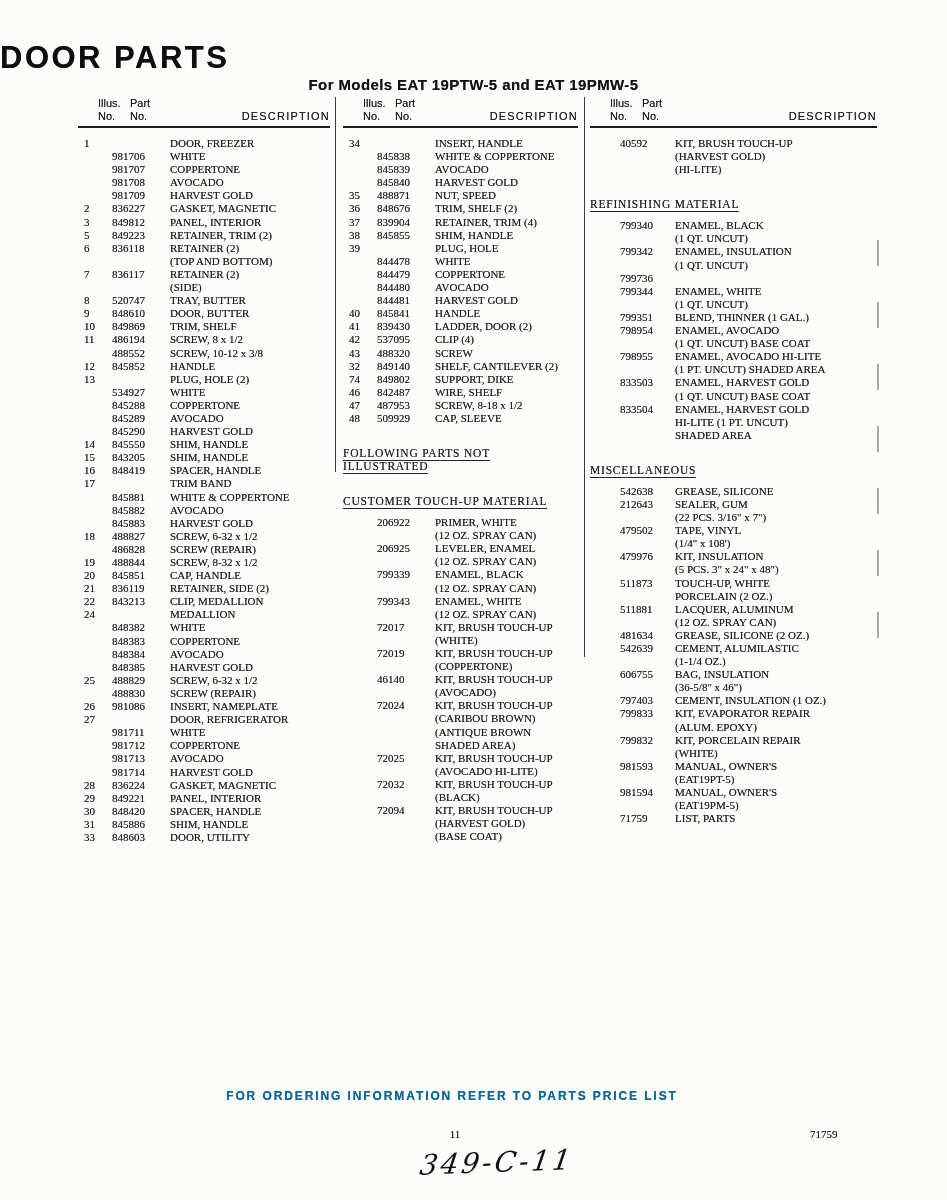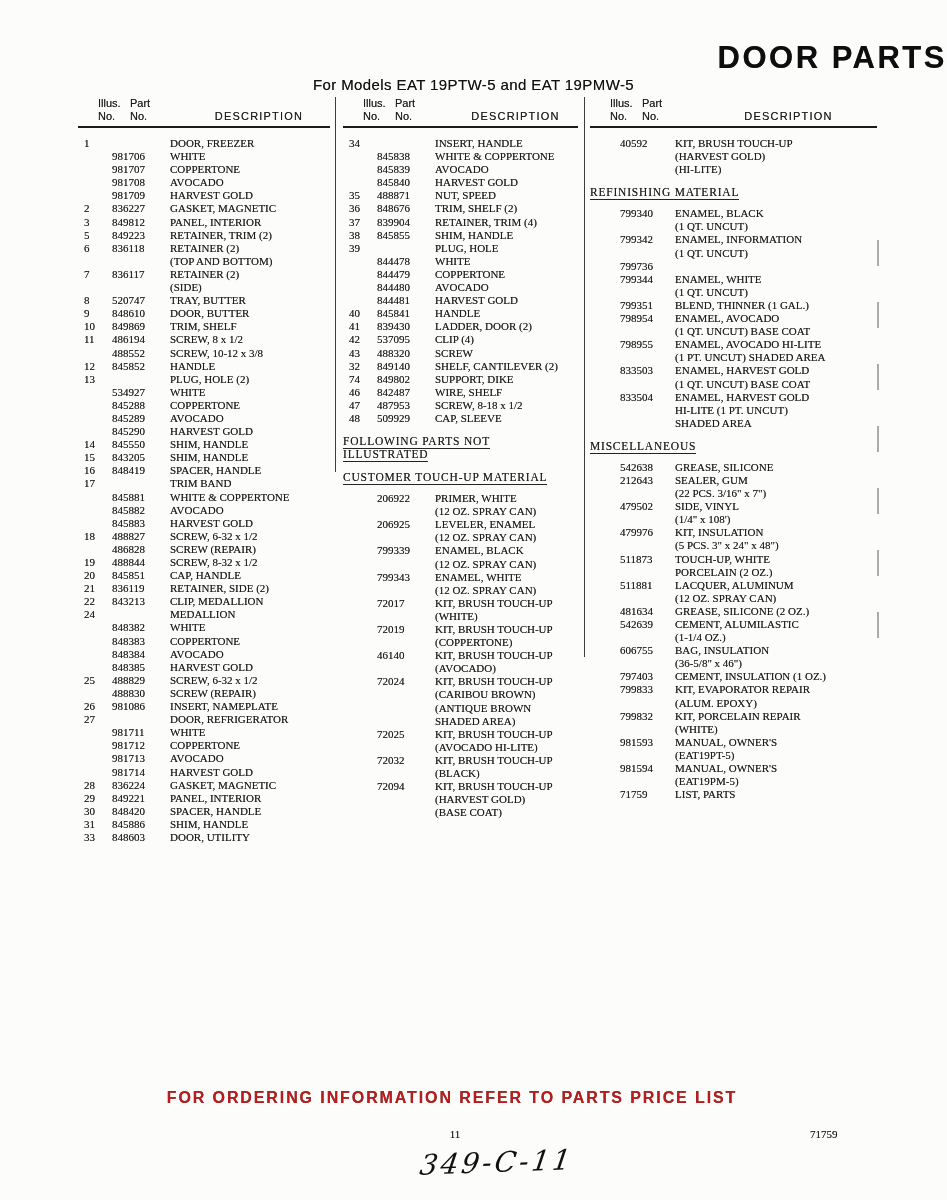--- a/index.html
+++ b/index.html
@@ -2,58 +2,58 @@
 <html><head>
 <meta charset="utf-8">
 <style>
   html,body{margin:0;padding:0;background:#ffffff;}
   .page{
     position:relative;width:947px;height:1200px;background:#fcfcfa;
     font-family:"Liberation Serif",serif;color:#1e1e1e;overflow:hidden;
     text-shadow:0 0 .35px rgba(25,25,25,.65);
   }
   .title{
-    position:absolute;top:40px;left:0;width:947px;text-align:right;
+    position:absolute;top:40px;left:0;width:947px;text-align:left;
     font-family:"Liberation Sans",sans-serif;font-weight:bold;
     font-size:31px;letter-spacing:2.5px;color:#0e0e0e;
   }
   .subtitle{
     position:absolute;top:76px;left:0;width:947px;text-align:center;
-    font-family:"Liberation Sans",sans-serif;font-weight:normal;
+    font-family:"Liberation Sans",sans-serif;font-weight:bold;
     font-size:15px;letter-spacing:.4px;color:#111;
   }
   .col{position:absolute;top:95px;}
   #col1{left:78px;width:252px;}
   #col2{left:343px;width:235px;}
   #col3{left:590px;width:287px;}
   .col-head{padding-top:2px;}
   .col-head .hrow{display:flex;font-family:"Liberation Sans",sans-serif;font-size:11px;line-height:13px;color:#1b1b1b;}
   .hc1{width:34px;flex:none;padding-left:2px;box-sizing:border-box;margin-left:18px;}
   .hc2{width:58px;flex:none;}
-  .hc3{flex:1;text-align:center;letter-spacing:1.2px;}
+  .hc3{flex:1;text-align:right;letter-spacing:1.2px;}
   .rule{border-bottom:2px solid #1c1c1c;margin-top:3px;margin-bottom:9px;}
   .prow{display:flex;font-size:11px;line-height:13.1px;}
   .c1{width:34px;flex:none;padding-left:6px;box-sizing:border-box;}
   .c2{width:58px;flex:none;}
   .c3{flex:1;}
   #col3 .c1{width:30px;}
   #col3 .c2{width:55px;}
-  .sec-h{font-size:11.5px;letter-spacing:.8px;margin:10px 0 8px 0;line-height:13px;}
+  .sec-h{font-size:11.5px;letter-spacing:.8px;margin:22px 0 8px 0;line-height:13px;}
   .sec-h span{border-bottom:1px solid #242424;padding-bottom:1px;}
   .vline{position:absolute;width:1px;background:#3c3c3c;}
   #divider-1{left:335px;top:97px;height:375px;}
   #divider-2{left:584px;top:97px;height:560px;}
   #edge-marks{
     left:877px;top:240px;height:410px;width:2px;opacity:.45;
     background:repeating-linear-gradient(to bottom,#4a4a4a 0 26px,transparent 26px 62px);
   }
   .order-line{
     position:absolute;top:1089px;left:157px;width:590px;text-align:center;
     font-family:"Liberation Sans",sans-serif;font-weight:bold;
-    font-size:16px;letter-spacing:1.9px;color:#b91c1c;
+    font-size:12px;letter-spacing:1.9px;color:#0369a1;
   }
   .page-num{position:absolute;top:1128px;left:425px;width:60px;text-align:center;font-size:11px;}
   .doc-num{position:absolute;top:1128px;left:810px;font-size:11px;}
   .handwriting{
     position:absolute;top:1146px;left:420px;
     font-family:"DejaVu Serif",serif;font-style:italic;
     font-size:28px;letter-spacing:3px;color:#101010;
     transform:rotate(-2deg) skewX(-10deg);text-shadow:none;
   }
 </style>
@@ -748,21 +748,21 @@
           <span class="c2">799340</span>
           <span class="c3">
             <div>ENAMEL, BLACK</div>
             <div>(1 QT. UNCUT)</div>
           </span>
         </div>
         <div class="prow">
           <span class="c1"></span>
           <span class="c2">799342</span>
           <span class="c3">
-            <div>ENAMEL, INFORMATION</div>
+            <div>ENAMEL, INSULATION</div>
             <div>(1 QT. UNCUT)</div>
           </span>
         </div>
         <div class="prow">
           <span class="c1"></span>
           <span class="c2">799736</span>
         </div>
         <div class="prow">
           <span class="c1"></span>
           <span class="c2">799344</span>
@@ -824,21 +824,21 @@
           <span class="c2">212643</span>
           <span class="c3">
             <div>SEALER, GUM</div>
             <div>(22 PCS. 3/16" x 7")</div>
           </span>
         </div>
         <div class="prow">
           <span class="c1"></span>
           <span class="c2">479502</span>
           <span class="c3">
-            <div>SIDE, VINYL</div>
+            <div>TAPE, VINYL</div>
             <div>(1/4" x 108')</div>
           </span>
         </div>
         <div class="prow">
           <span class="c1"></span>
           <span class="c2">479976</span>
           <span class="c3">
             <div>KIT, INSULATION</div>
             <div>(5 PCS. 3" x 24" x 48")</div>
           </span>

